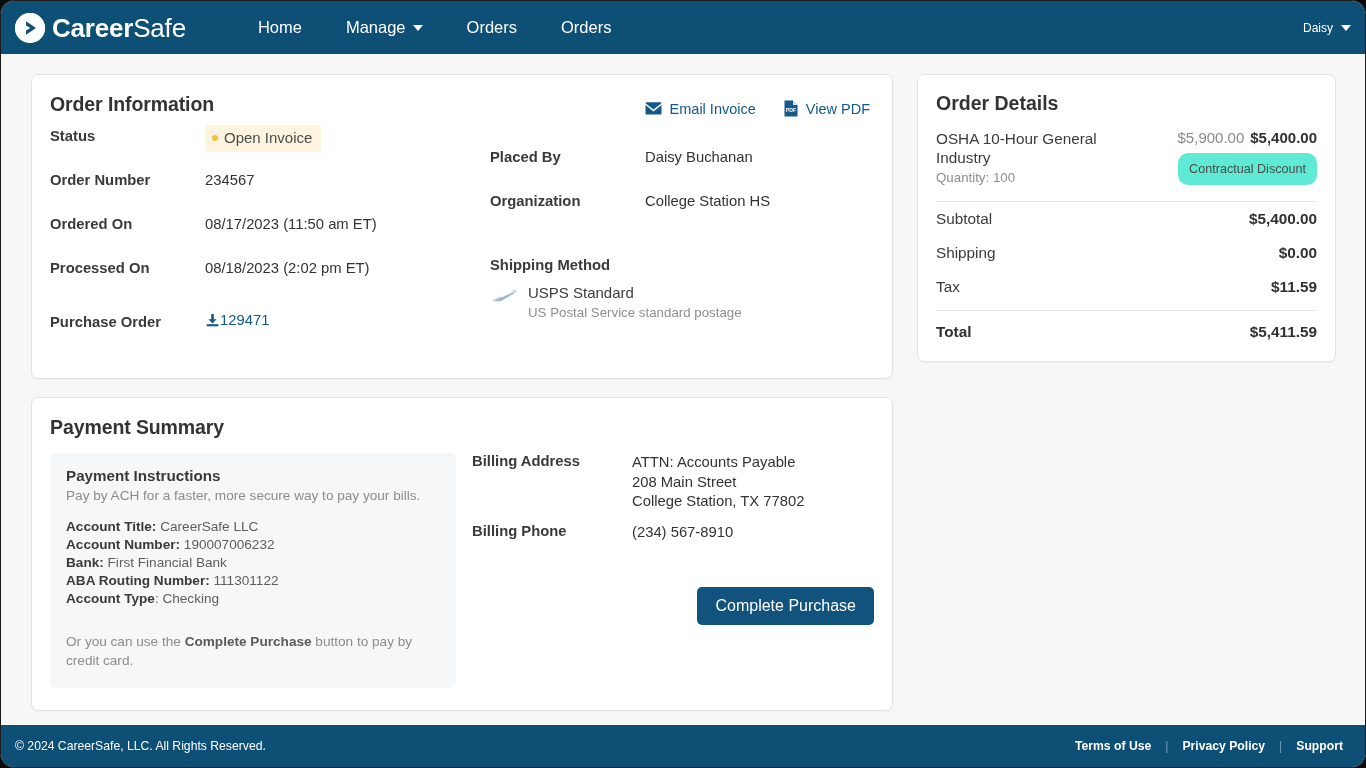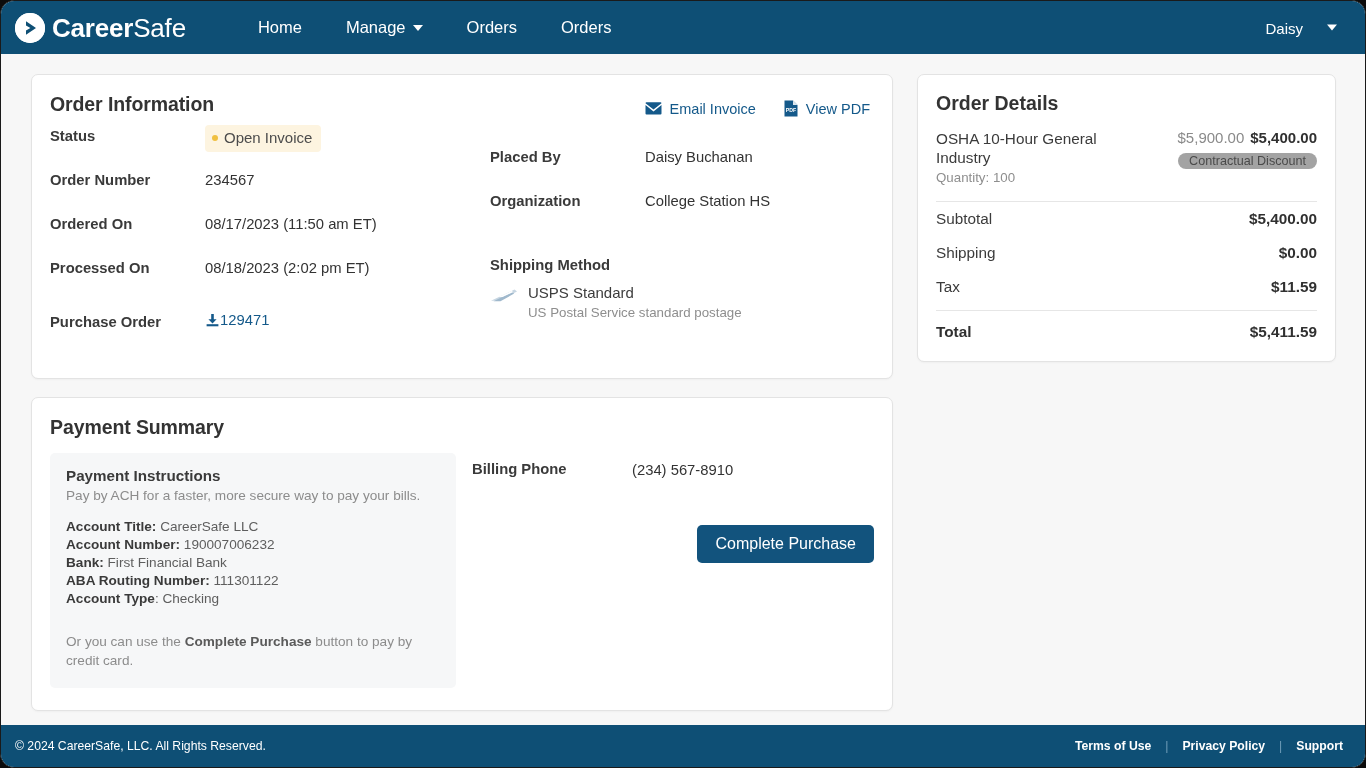--- a/index.html
+++ b/index.html
@@ -48,23 +48,23 @@
     white-space:nowrap;
   }
   .caret {
     width:0;height:0;
     border-left:5px solid transparent;
     border-right:5px solid transparent;
     border-top:6px solid #fff;
     display:inline-block;
   }
   #user-menu {
-    position:absolute; right:28px; top:50%; transform:translateY(-50%);
-    color:#fff; font-size:15px;
-    display:flex; align-items:center; gap:24px;
+    position:absolute; right:14px; top:50%; transform:translateY(-50%);
+    color:#fff; font-size:12px;
+    display:flex; align-items:center; gap:8px;
     cursor:pointer;
   }
 
   
   #main {
     display:flex;
     padding:20px 30px 0 30px;
     gap:24px;
     align-items:flex-start;
   }
@@ -178,24 +178,24 @@
     border-bottom:1px solid #e6e6e6;
     gap:10px;
   }
   #od-item-name { font-size:15.3px; color:#3b3b3b; line-height:1.27; max-width:200px; }
   #od-item-qty { font-size:13.3px; color:#8e8e8e; margin-top:2px; }
   #od-item-prices { text-align:right; white-space:nowrap; }
   #od-price-old { font-size:15px; color:#8a8a8a; margin-right:6px; }
   #od-price-new { font-size:15px; font-weight:bold; color:#303030; }
   #od-discount-badge {
     display:inline-block;
-    background:#a3a3a3; color:#4a4a4a;
+    background:#5eead4; color:#4a4a4a;
     font-size:12.6px;
     border-radius:10px;
-    padding:1px 11px;
+    padding:9px 11px;
     margin-top:6px;
   }
   .od-total-row {
     display:flex; justify-content:space-between; align-items:center;
     padding:8px 0;
     font-size:15.3px; color:#3b3b3b;
   }
   .od-total-row .amt { font-weight:bold; color:#303030; }
   #od-grand-total {
     display:flex; justify-content:space-between; align-items:center;
@@ -371,20 +371,28 @@
               <div class="pi-line"><b>Account Title:</b><span> CareerSafe LLC</span></div>
               <div class="pi-line"><b>Account Number:</b><span> 190007006232</span></div>
               <div class="pi-line"><b>Bank:</b><span> First Financial Bank</span></div>
               <div class="pi-line"><b>ABA Routing Number:</b><span> 111301122</span></div>
               <div class="pi-line"><b>Account Type</b><span>: Checking</span></div>
             </div>
             <div id="pi-footer"><span>Or you can use the </span><b>Complete Purchase</b><span> button to pay by credit card.</span></div>
           </div>
 
           <div id="billing-block">
+            <div class="billing-row" style="min-height:62px;">
+              <div class="billing-label">Billing Address</div>
+              <div class="billing-value">
+                <div>ATTN: Accounts Payable</div>
+                <div>208 Main Street</div>
+                <div>College Station, TX 77802</div>
+              </div>
+            </div>
             <div class="billing-row" style="margin-top:8px;">
               <div class="billing-label">Billing Phone</div>
               <div class="billing-value">(234) 567-8910</div>
             </div>
 
             <div id="purchase-row">
               <button id="complete-purchase-btn">Complete Purchase</button>
             </div>
           </div>
 

